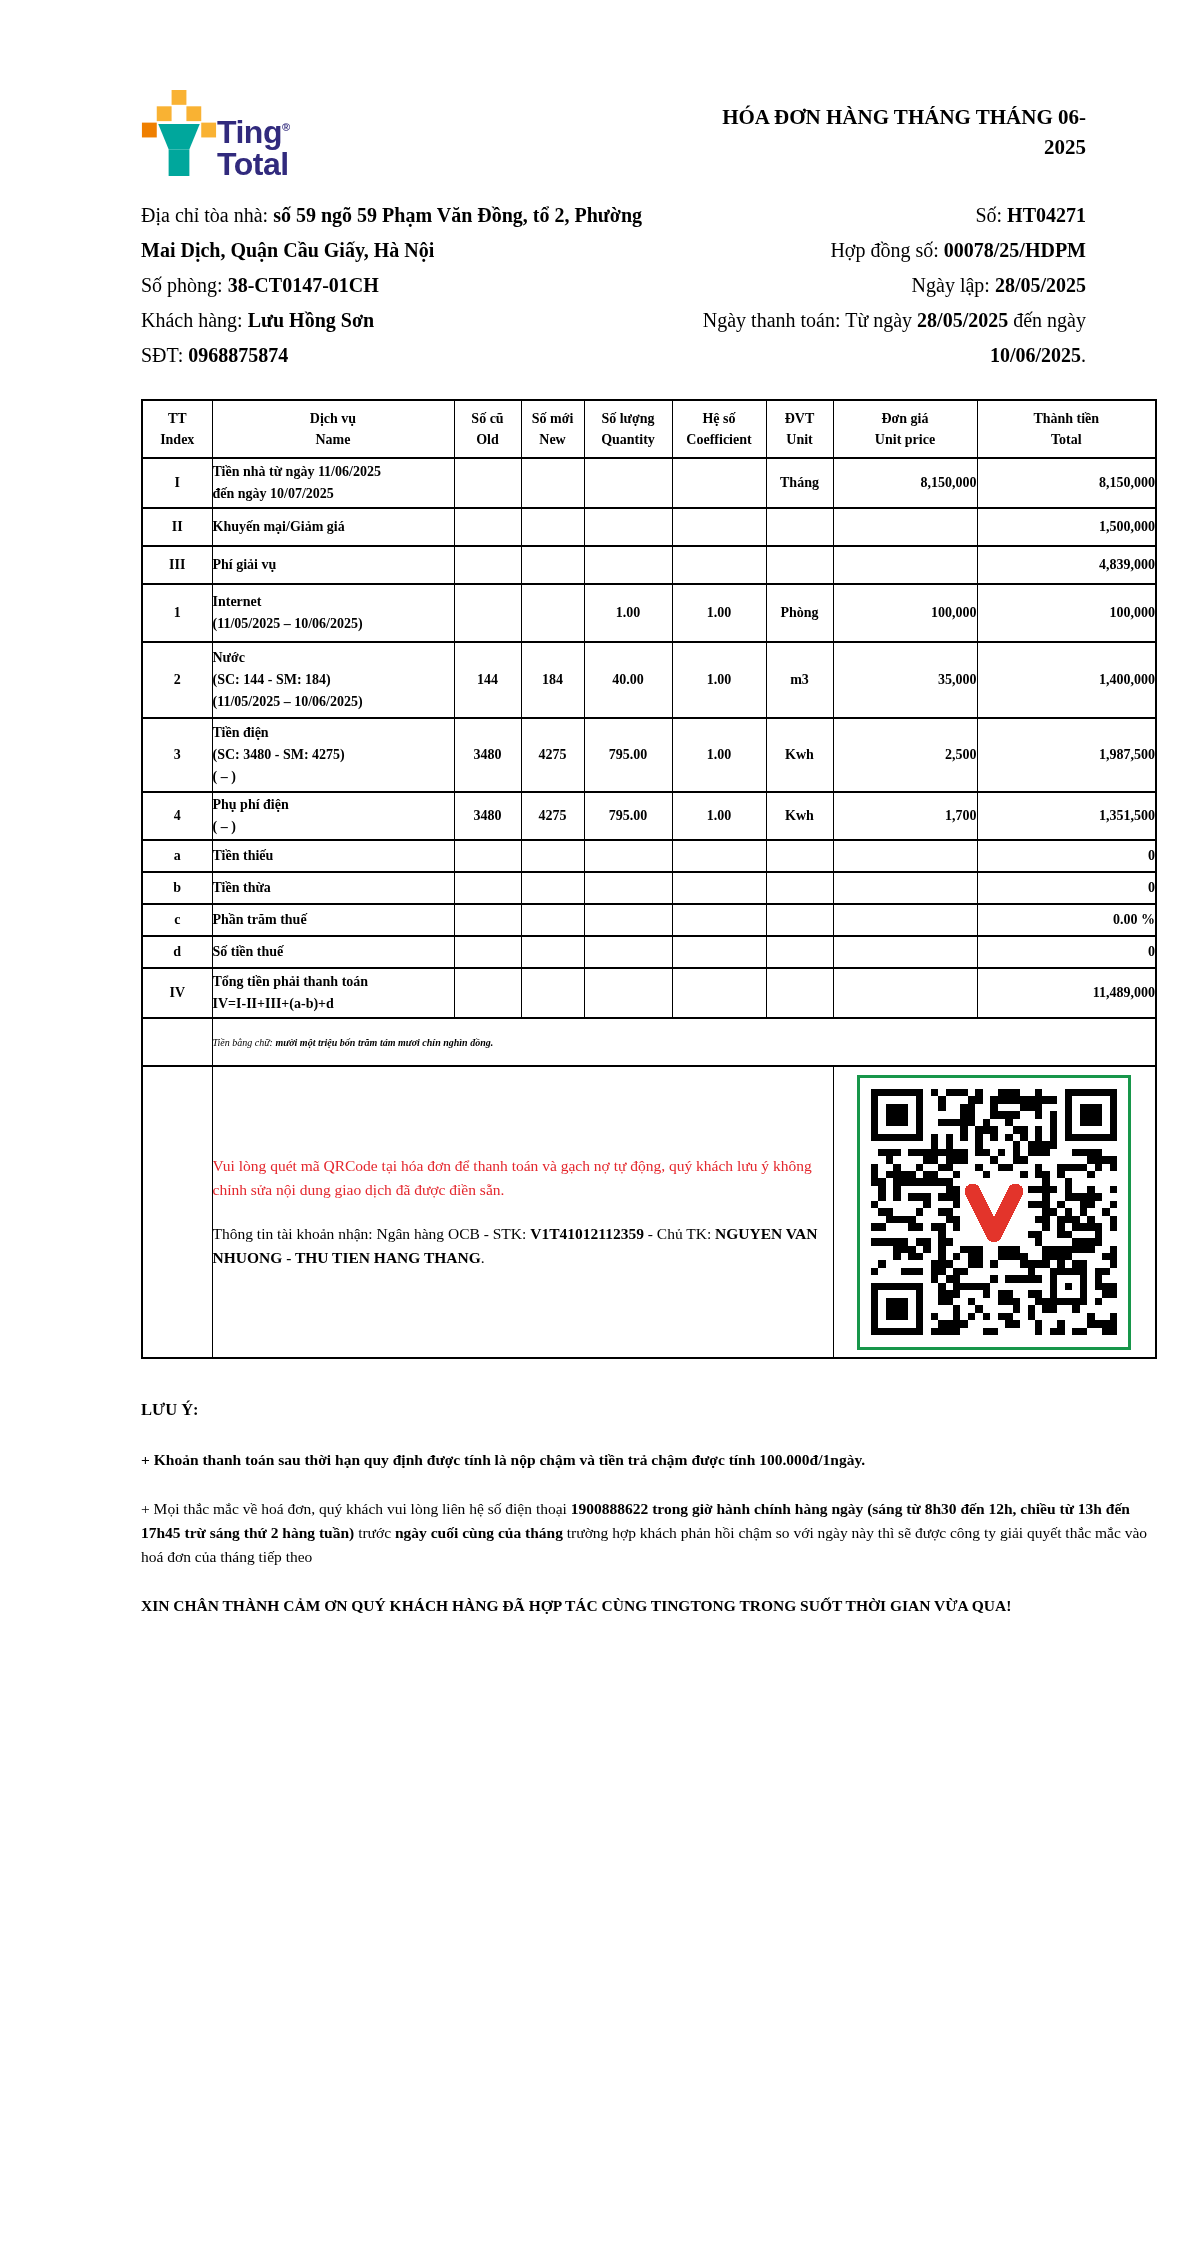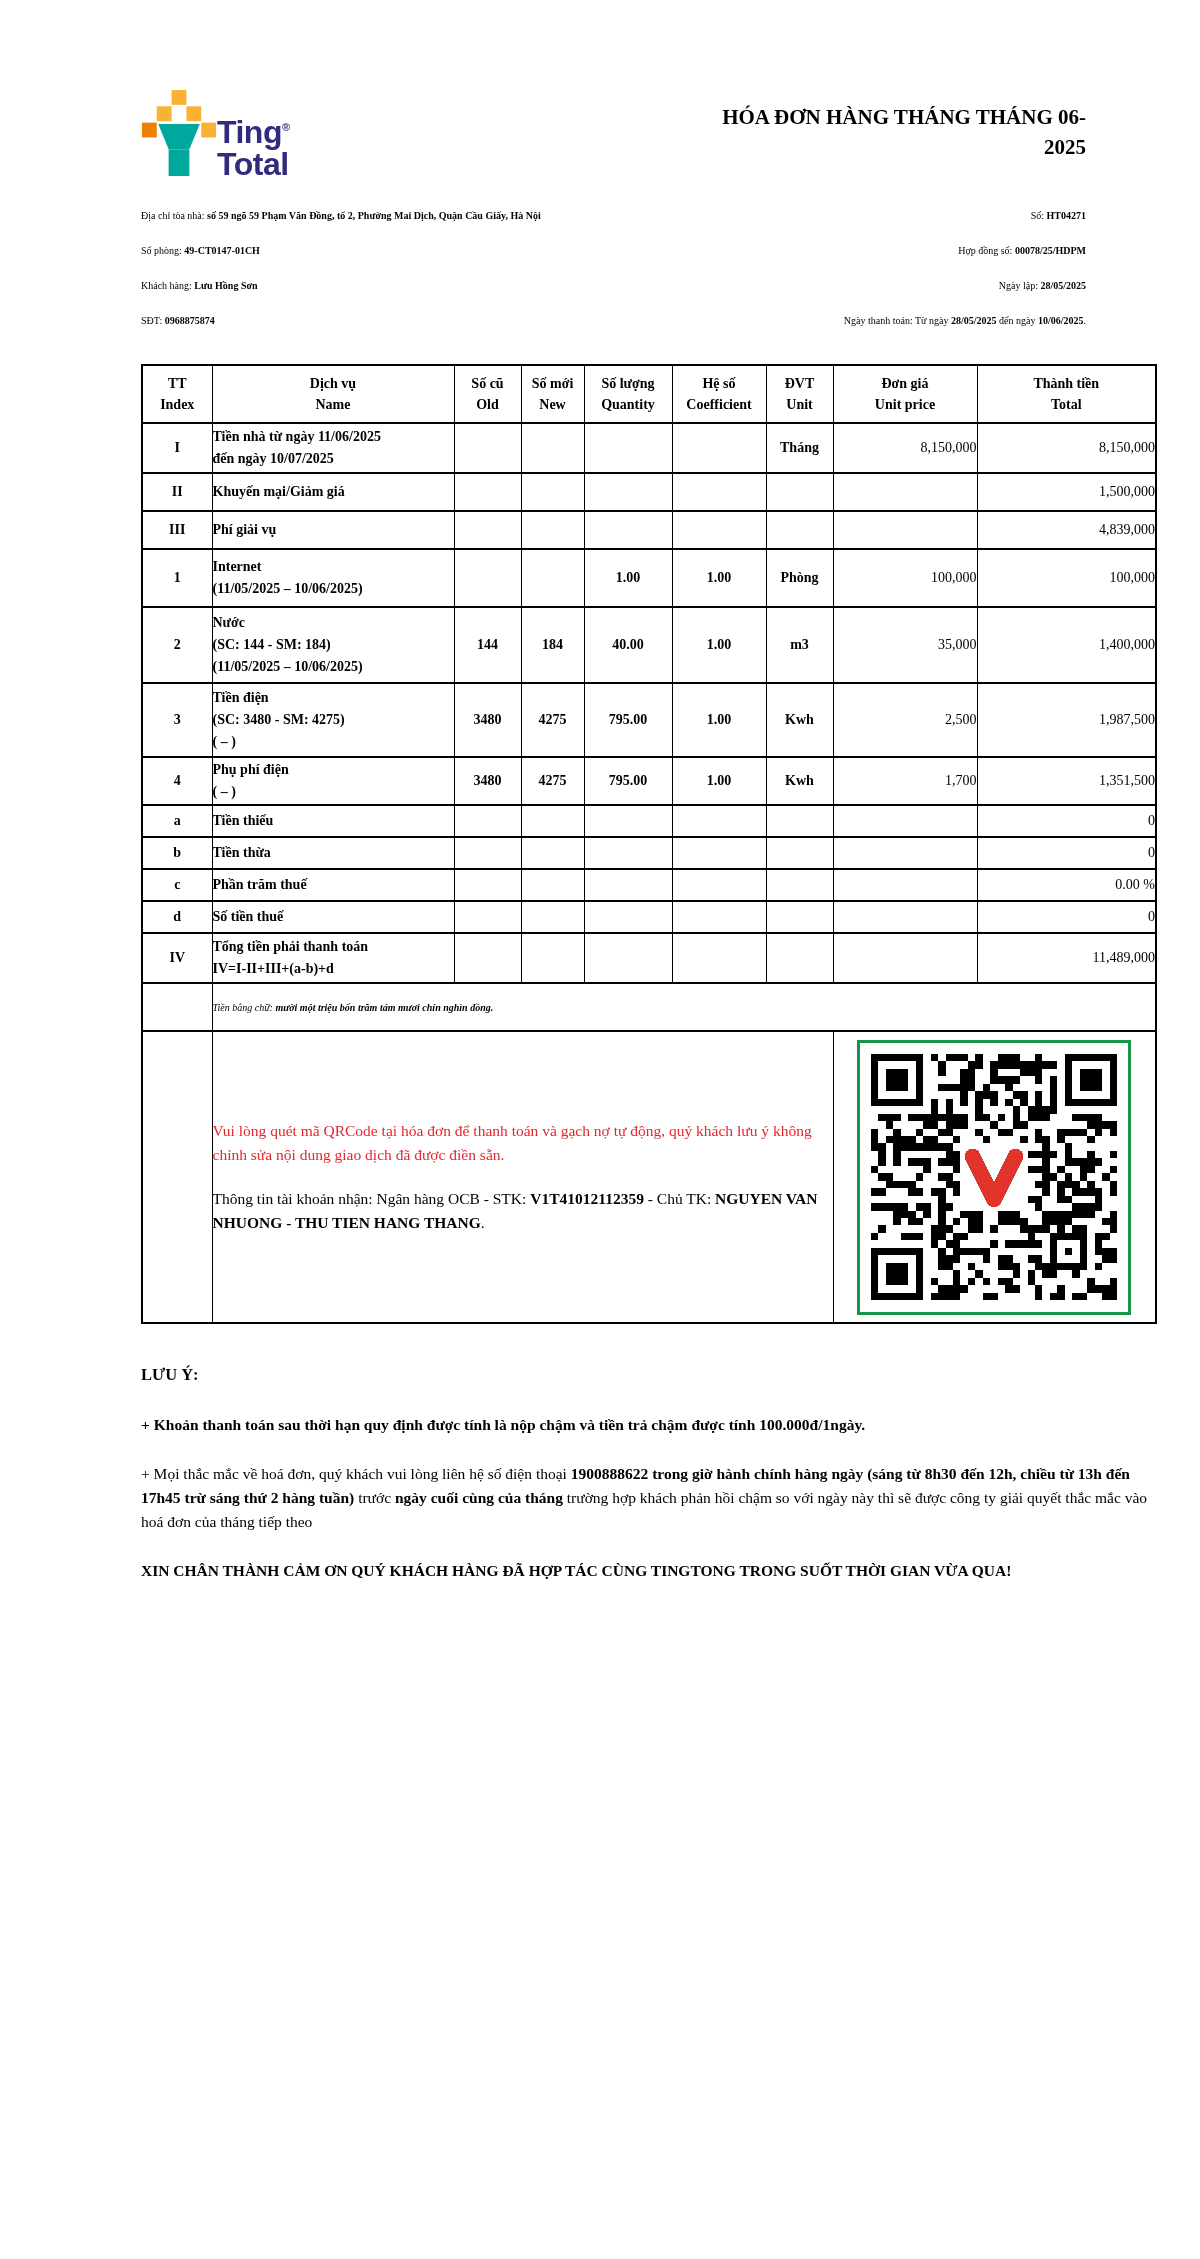--- a/index.html
+++ b/index.html
@@ -7,31 +7,31 @@
   .page{position:relative;width:1200px;height:2259px;background:#fff;overflow:hidden;}
   .content{padding:0 45px 0 141px;}
   .b{font-weight:bold;}
   
   .header{display:flex;justify-content:space-between;align-items:flex-start;padding-top:90px;}
   .logo{display:flex;align-items:flex-end;gap:0;}
   .logo-text{font-family:"Liberation Sans",sans-serif;font-weight:bold;color:#312a7d;font-size:32px;line-height:0.98;letter-spacing:-0.5px;padding-top:16px;}
   .logo-text sup{font-size:11px;vertical-align:super;}
   .doc-title{width:400px;margin-right:69px;text-align:right;font-weight:bold;font-size:21px;line-height:1.45;padding-top:12px;}
   
-  .info{display:flex;justify-content:space-between;margin-top:18px;font-size:10px;}
+  .info{display:flex;justify-content:space-between;margin-top:18px;font-size:20px;}
   .info-left{width:505px;line-height:35px;}
   .info-right{flex:1;text-align:right;line-height:35px;margin-right:69px;}
   
   table.inv{border-collapse:collapse;table-layout:fixed;width:1014px;margin-top:26px;font-size:14px;border:2px solid #000;}
   table.inv th,table.inv td{border-left:1px solid #000;border-right:1px solid #000;border-top:2px solid #000;border-bottom:2px solid #000;vertical-align:middle;padding:0;overflow:hidden;}
   table.inv th{font-weight:bold;text-align:center;height:56px;line-height:1.5;}
   td.c-tt{text-align:center;font-weight:bold;}
   td.c-name{text-align:left;font-weight:bold;padding:4px 12px;line-height:1.55;}
   td.c-mid{text-align:center;font-weight:bold;}
-  td.c-num{text-align:right;font-weight:normal;padding-right:13px;}
+  td.c-num{text-align:right;font-weight:bold;padding-right:13px;}
   td.words-cell{font-style:italic;text-align:left;padding:4px 13px;font-size:10px;}
   td.qr-text{text-align:left;padding:10px 15px;font-size:15.5px;line-height:1.55;font-weight:normal;}
   .qr-notice{color:#e4262c;margin:0 0 20px 0;}
   .qr-account{margin:0;}
   td.qr-cell{text-align:center;}
   .qr-box{display:inline-block;border:3px solid #17964a;background:#fff;padding:11px 11px 8px 11px;}
   
   .notes{margin-top:38px;font-size:15.5px;line-height:1.55;width:1014px;}
   .notes-heading{font-weight:bold;font-size:16.5px;}
   .note{margin-top:25px;}
@@ -60,21 +60,21 @@
           <span>Ting</span><sup>®</sup><br>
           <span>Total</span>
         </div>
       </div>
       <div class="doc-title">HÓA ĐƠN HÀNG THÁNG THÁNG 06-2025</div>
     </div>
 
     <div class="info">
       <div class="info-left">
           <div class="line"><span>Địa chỉ tòa nhà: </span><span class="b">số 59 ngõ 59 Phạm Văn Đồng, tổ 2, Phường Mai Dịch, Quận Cầu Giấy, Hà Nội</span></div>
-          <div class="line"><span>Số phòng: </span><span class="b">49-CT0147-01CH</span></div>
+          <div class="line"><span>Số phòng: </span><span class="b">38-CT0147-01CH</span></div>
           <div class="line"><span>Khách hàng: </span><span class="b">Lưu Hồng Sơn</span></div>
           <div class="line"><span>SĐT: </span><span class="b">0968875874</span></div>
         </div>
       <div class="info-right">
           <div class="line"><span>Số: </span><span class="b">HT04271</span></div>
           <div class="line"><span>Hợp đồng số: </span><span class="b">00078/25/HDPM</span></div>
           <div class="line"><span>Ngày lập: </span><span class="b">28/05/2025</span></div>
           <div class="line"><span>Ngày thanh toán: Từ ngày </span><span class="b">28/05/2025</span><span> đến ngày </span><span class="b">10/06/2025</span><span>.</span></div>
         </div>
     </div>

